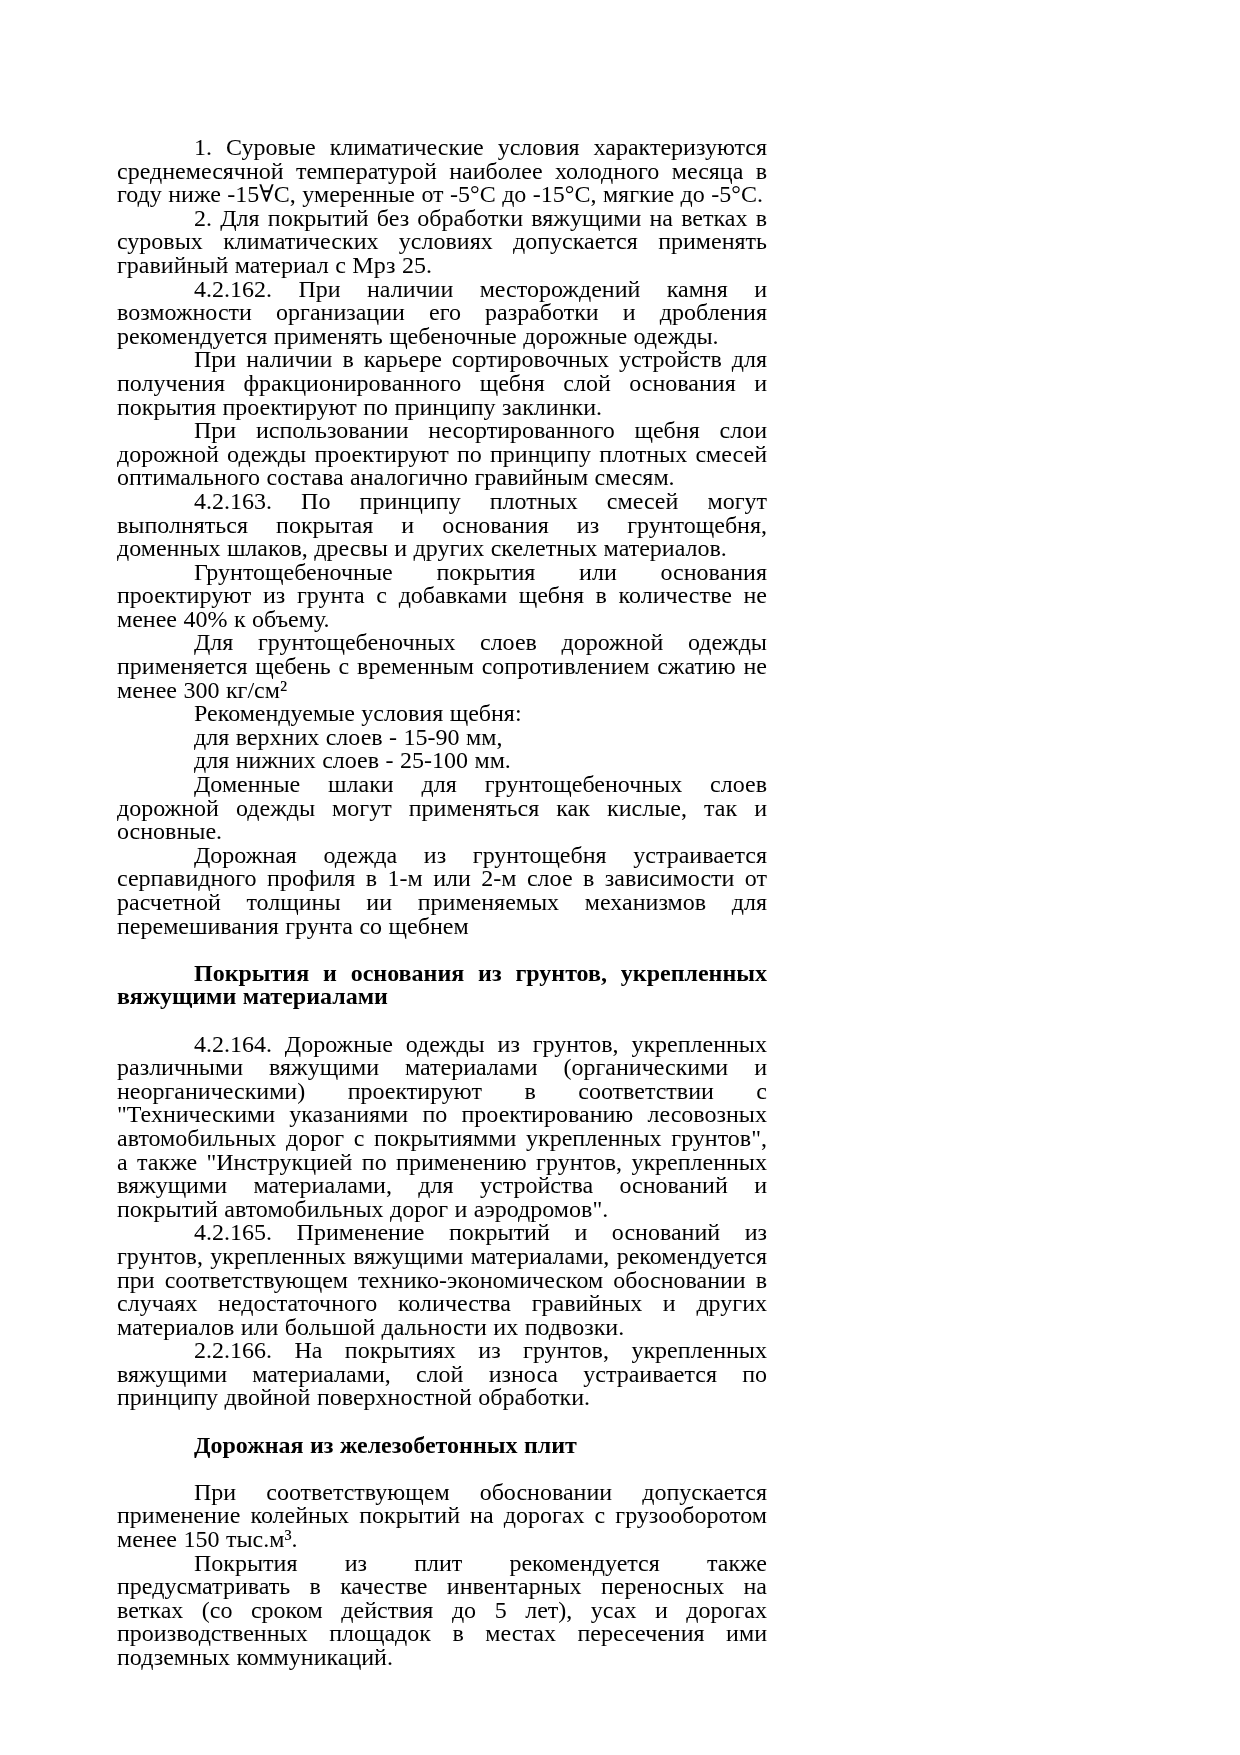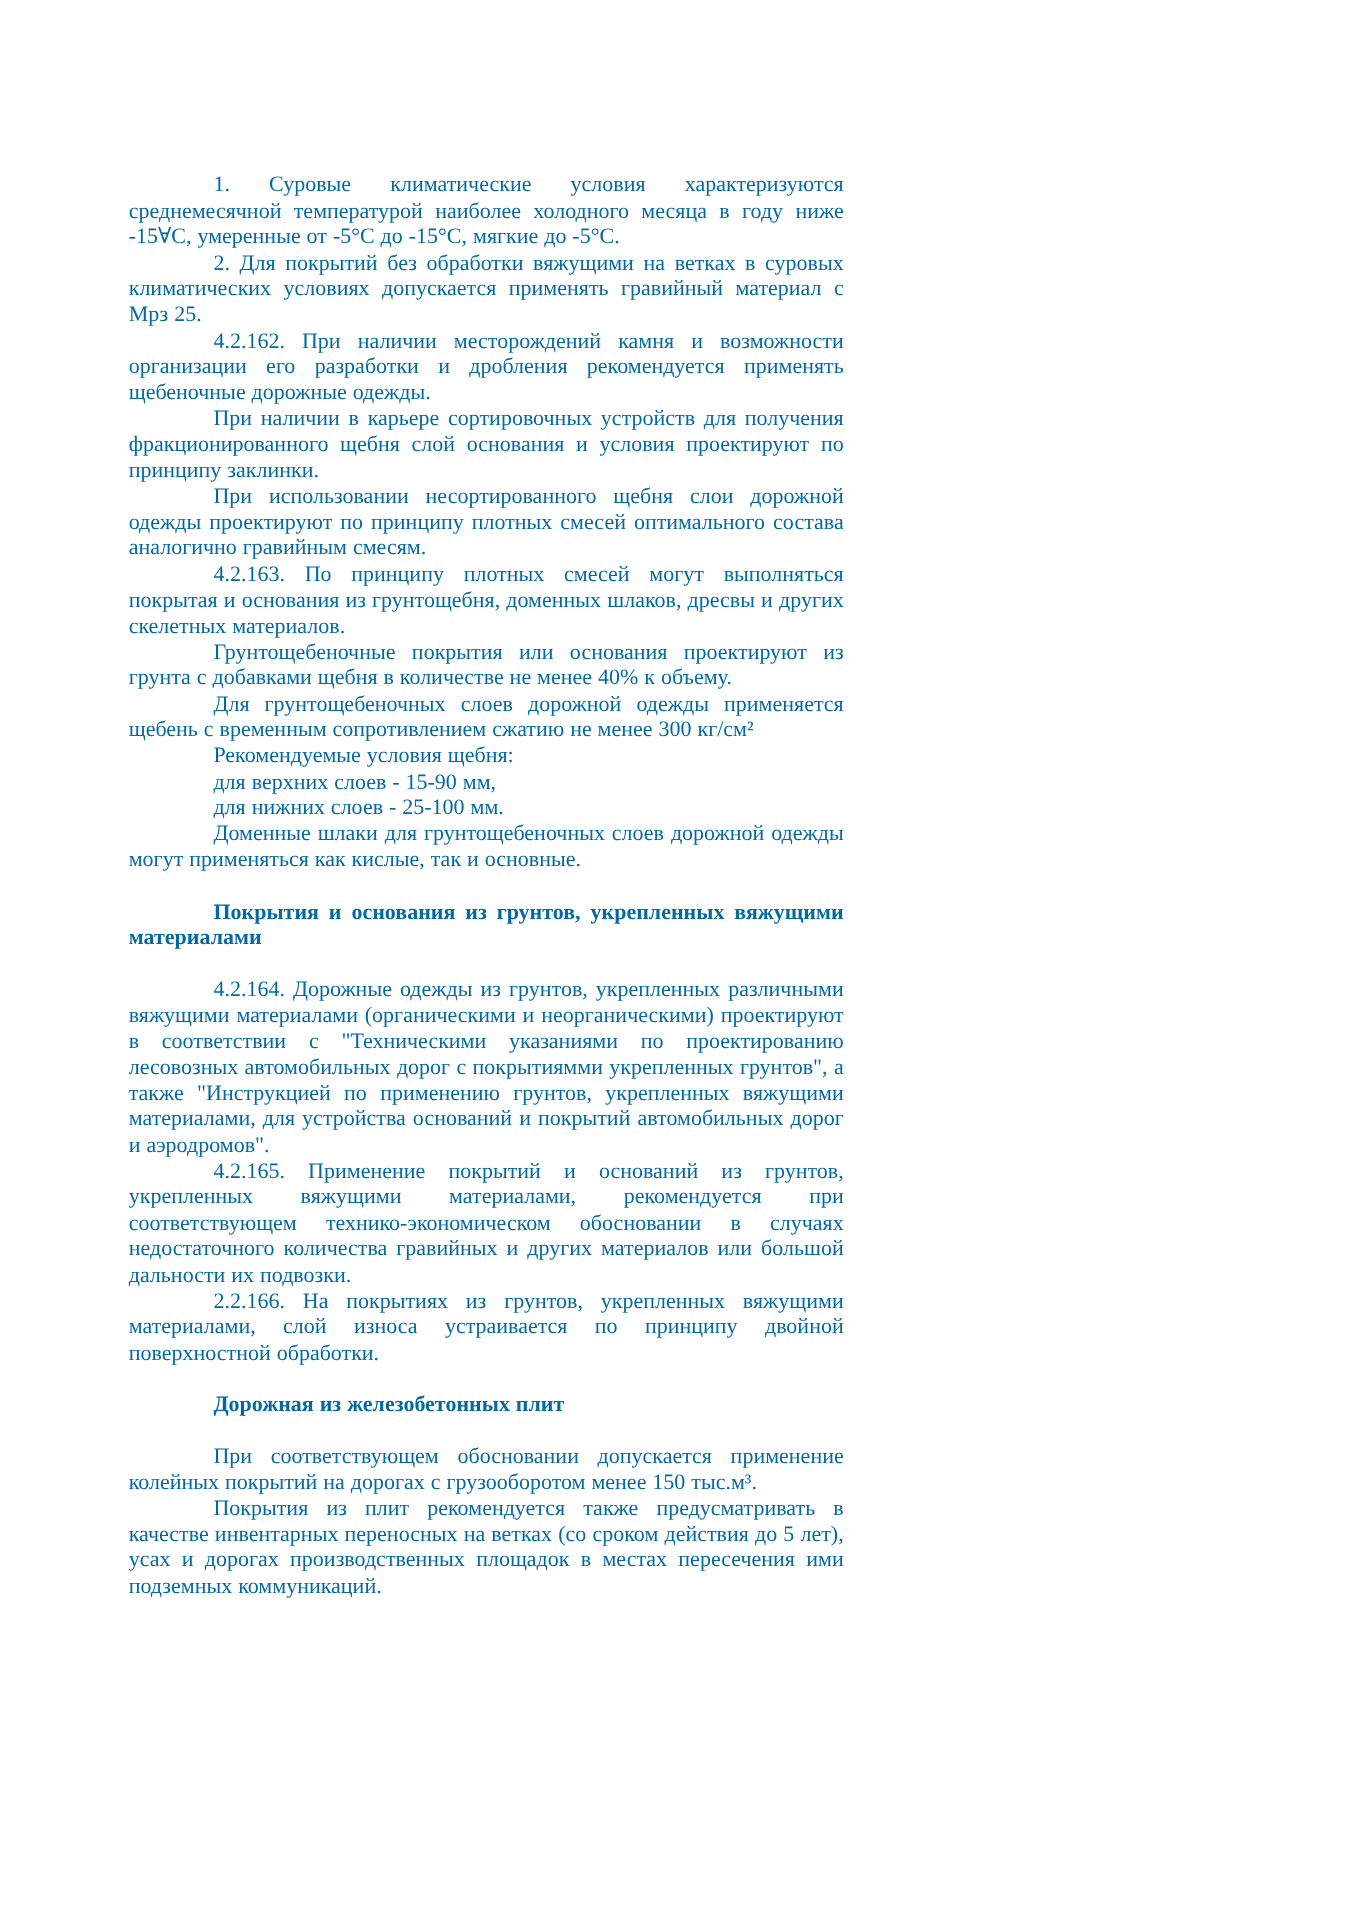--- a/index.html
+++ b/index.html
@@ -13,24 +13,23 @@
     background: #ffffff;
     color: #000000;
     overflow: hidden;
   }
   .text-block {
     position: absolute;
     left: 117px;
     top: 136px;
     width: 650px;
     font-family: "Liberation Serif", "DejaVu Serif", serif;
-    font-size: 20px;
+    font-size: 24px;
     line-height: 23.6px;
-    color: #0369a1;
-    margin-top: 21px;
+    color: #000000;
   }
   .para {
     margin: 0;
     padding: 0;
     text-align: justify;
     text-indent: 77px;
     word-spacing: 0.02em;
   }
   .para.heading {
     font-weight: bold; 
@@ -42,29 +41,30 @@
   }
 </style>
 </head>
 <body>
 
 <div class="page" style="background: rgb(255, 255, 255); color: rgb(0, 0, 0);">
   <div class="text-block">
       <p class="para">1. Суровые климатические условия характеризуются среднемесячной температурой наиболее холодного месяца в году ниже -15∀С, умеренные от -5°С до -15°С, мягкие до -5°С.</p>
       <p class="para">2. Для покрытий без обработки вяжущими на ветках в суровых климатических условиях допускается применять гравийный материал с Мрз 25.</p>
       <p class="para">4.2.162. При наличии месторождений камня и возможности организации его разработки и дробления рекомендуется применять щебеночные дорожные одежды.</p>
-      <p class="para">При наличии в карьере сортировочных устройств для получения фракционированного щебня слой основания и условия проектируют по принципу заклинки.</p>
+      <p class="para">При наличии в карьере сортировочных устройств для получения фракционированного щебня слой основания и покрытия проектируют по принципу заклинки.</p>
       <p class="para">При использовании несортированного щебня слои дорожной одежды проектируют по принципу плотных смесей оптимального состава аналогично гравийным смесям.</p>
       <p class="para">4.2.163. По принципу плотных смесей могут выполняться покрытая и основания из грунтощебня, доменных шлаков, дресвы и других скелетных материалов.</p>
       <p class="para">Грунтощебеночные покрытия или основания проектируют из грунта с добавками щебня в количестве не менее 40% к объему.</p>
       <p class="para">Для грунтощебеночных слоев дорожной одежды применяется щебень с временным сопротивлением сжатию не менее 300 кг/см²</p>
       <p class="para">Рекомендуемые условия щебня:</p>
       <p class="para">для верхних слоев - 15-90 мм,</p>
       <p class="para">для нижних слоев - 25-100 мм.</p>
       <p class="para">Доменные шлаки для грунтощебеночных слоев дорожной одежды могут применяться как кислые, так и основные.</p>
+      <p class="para">Дорожная одежда из грунтощебня устраивается серпавидного профиля в 1-м или 2-м слое в зависимости от расчетной толщины ии применяемых механизмов для перемешивания грунта со щебнем</p>
       <p class="gap"></p>
       <p class="para heading">Покрытия и основания из грунтов, укрепленных вяжущими материалами</p>
       <p class="gap"></p>
       <p class="para">4.2.164. Дорожные одежды из грунтов, укрепленных различными вяжущими материалами (органическими и неорганическими) проектируют в соответствии с "Техническими указаниями по проектированию лесовозных автомобильных дорог с покрытиямми укрепленных грунтов", а также "Инструкцией по применению грунтов, укрепленных вяжущими материалами, для устройства оснований  и покрытий автомобильных дорог и аэродромов".</p>
       <p class="para">4.2.165. Применение покрытий и оснований из грунтов, укрепленных вяжущими материалами, рекомендуется при соответствующем технико-экономическом обосновании в случаях недостаточного количества гравийных и других материалов или большой дальности их подвозки.</p>
       <p class="para">2.2.166. На покрытиях из грунтов, укрепленных вяжущими материалами, слой износа устраивается по принципу двойной поверхностной обработки.</p>
       <p class="gap"></p>
       <p class="para heading">Дорожная из железобетонных плит</p>
       <p class="gap"></p>
       <p class="para">При соответствующем обосновании допускается применение колейных покрытий на дорогах с грузооборотом менее 150 тыс.м³.</p>

